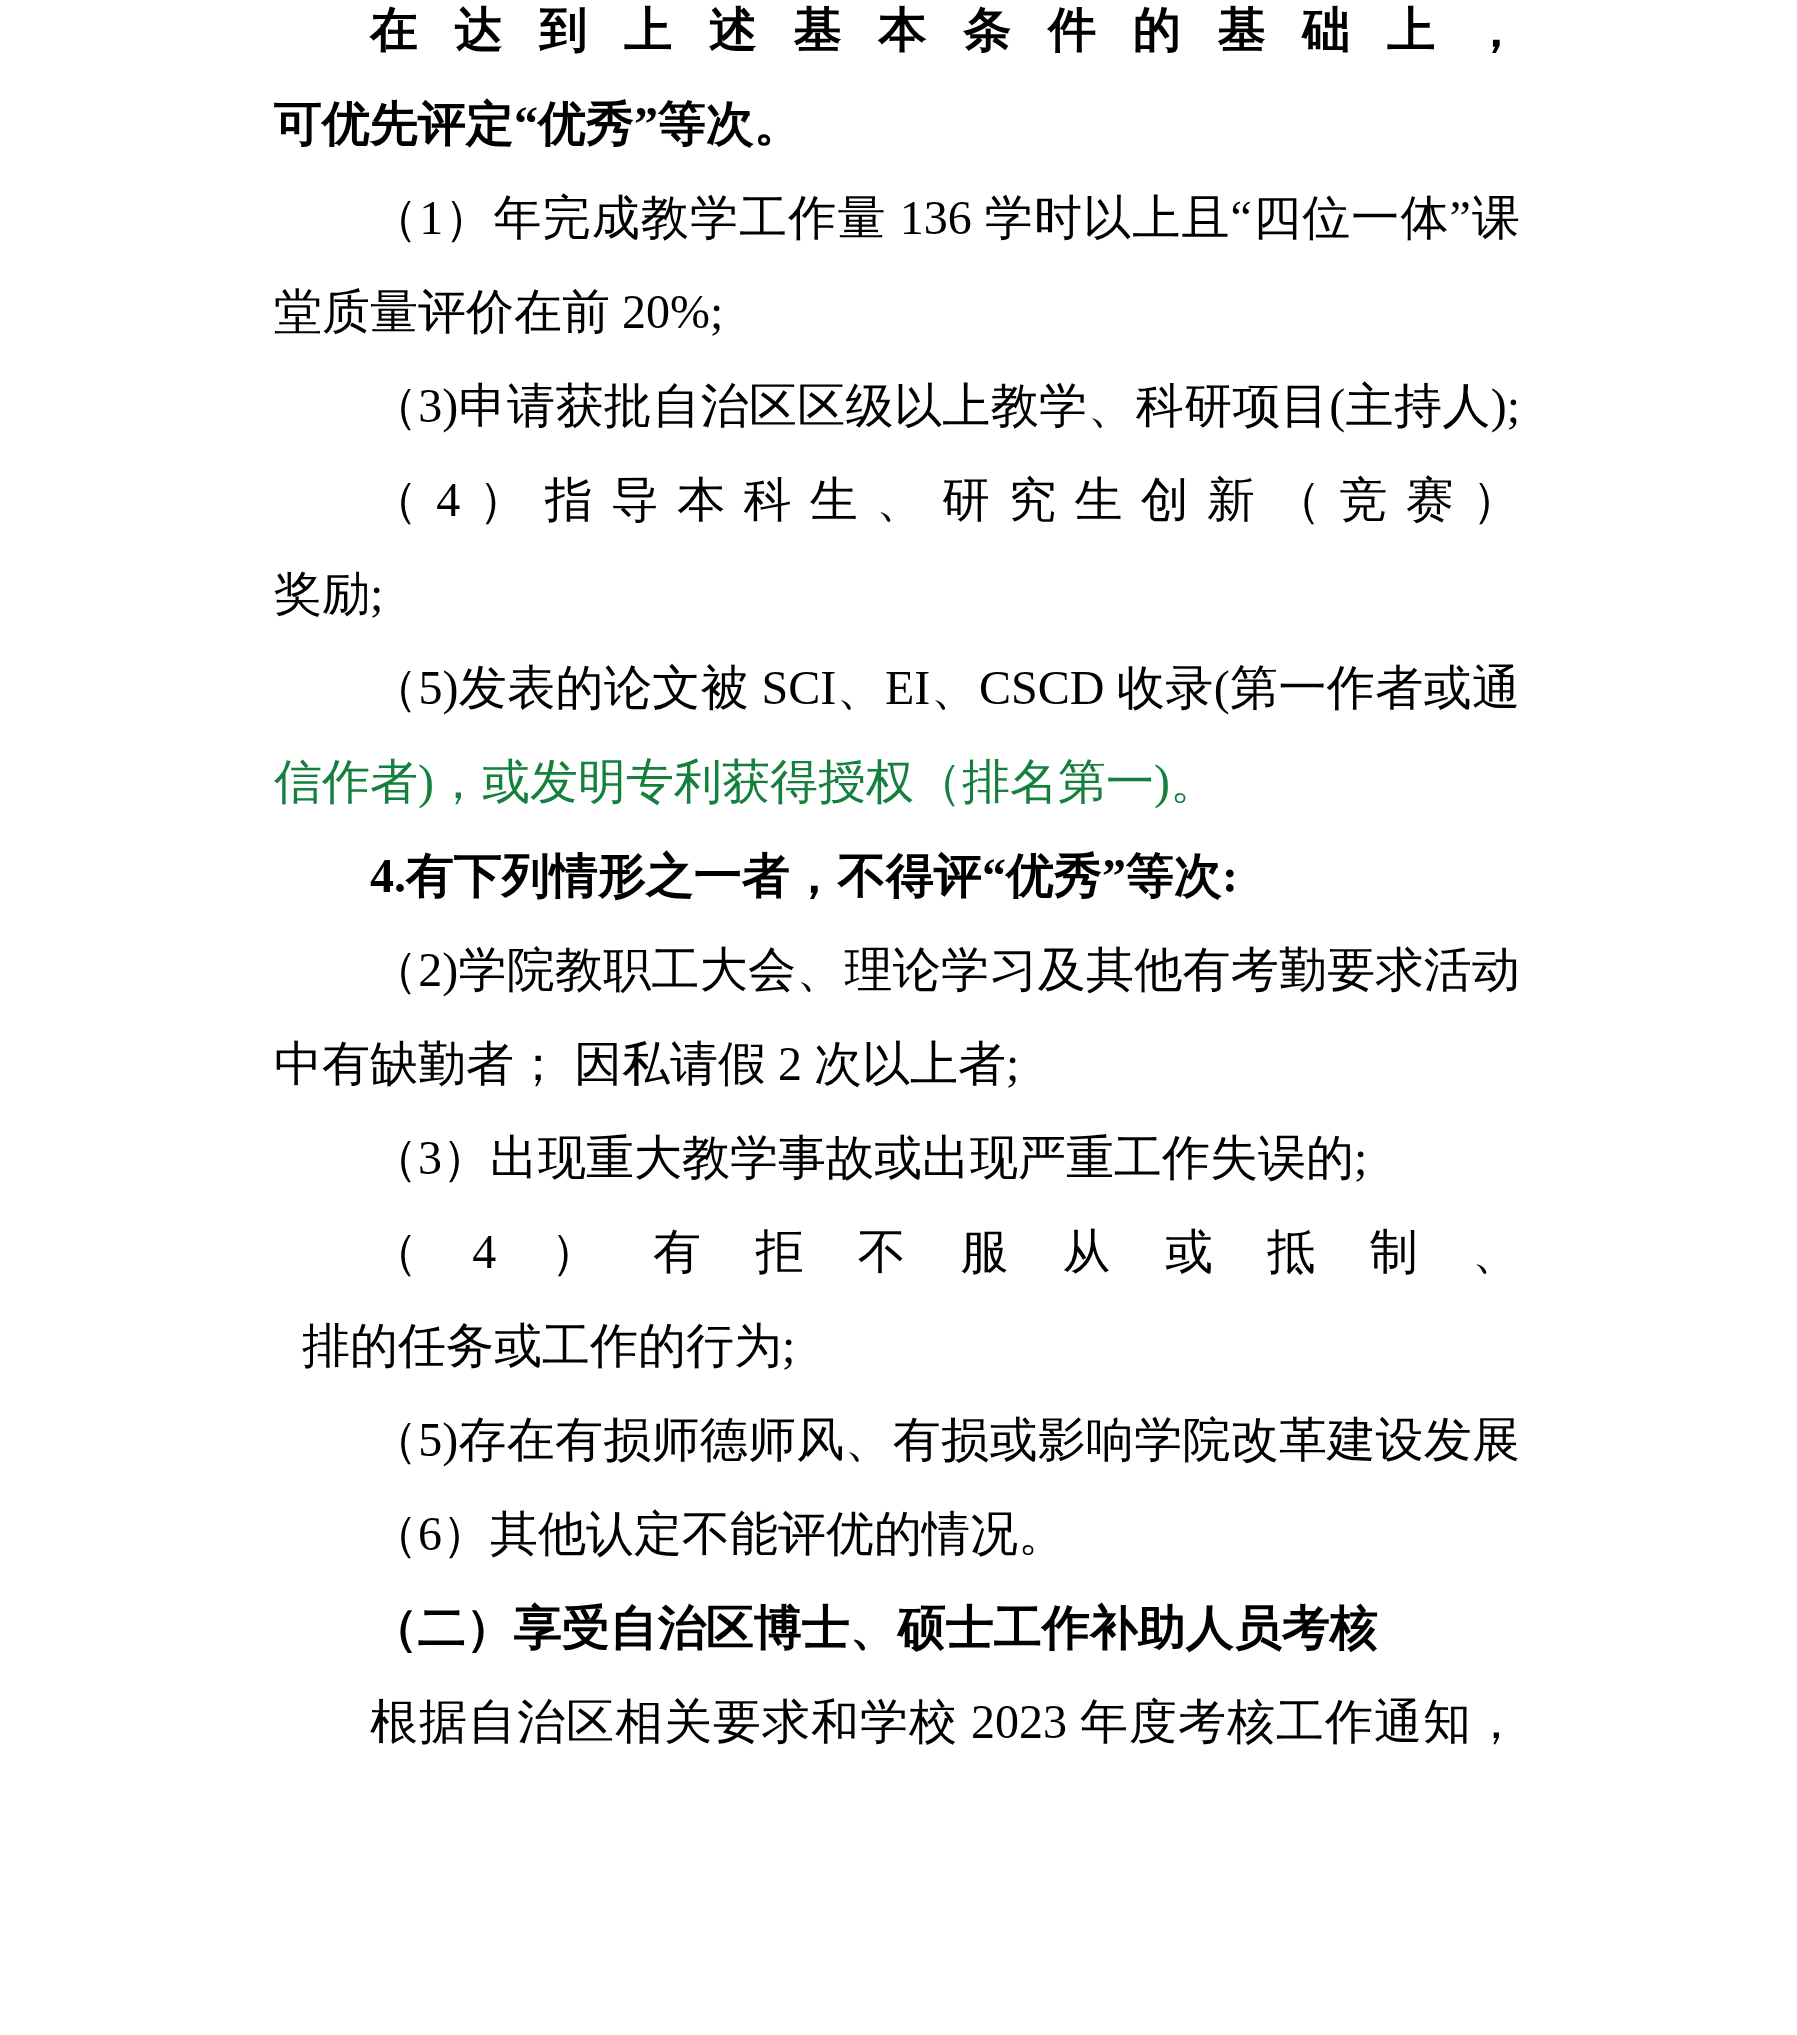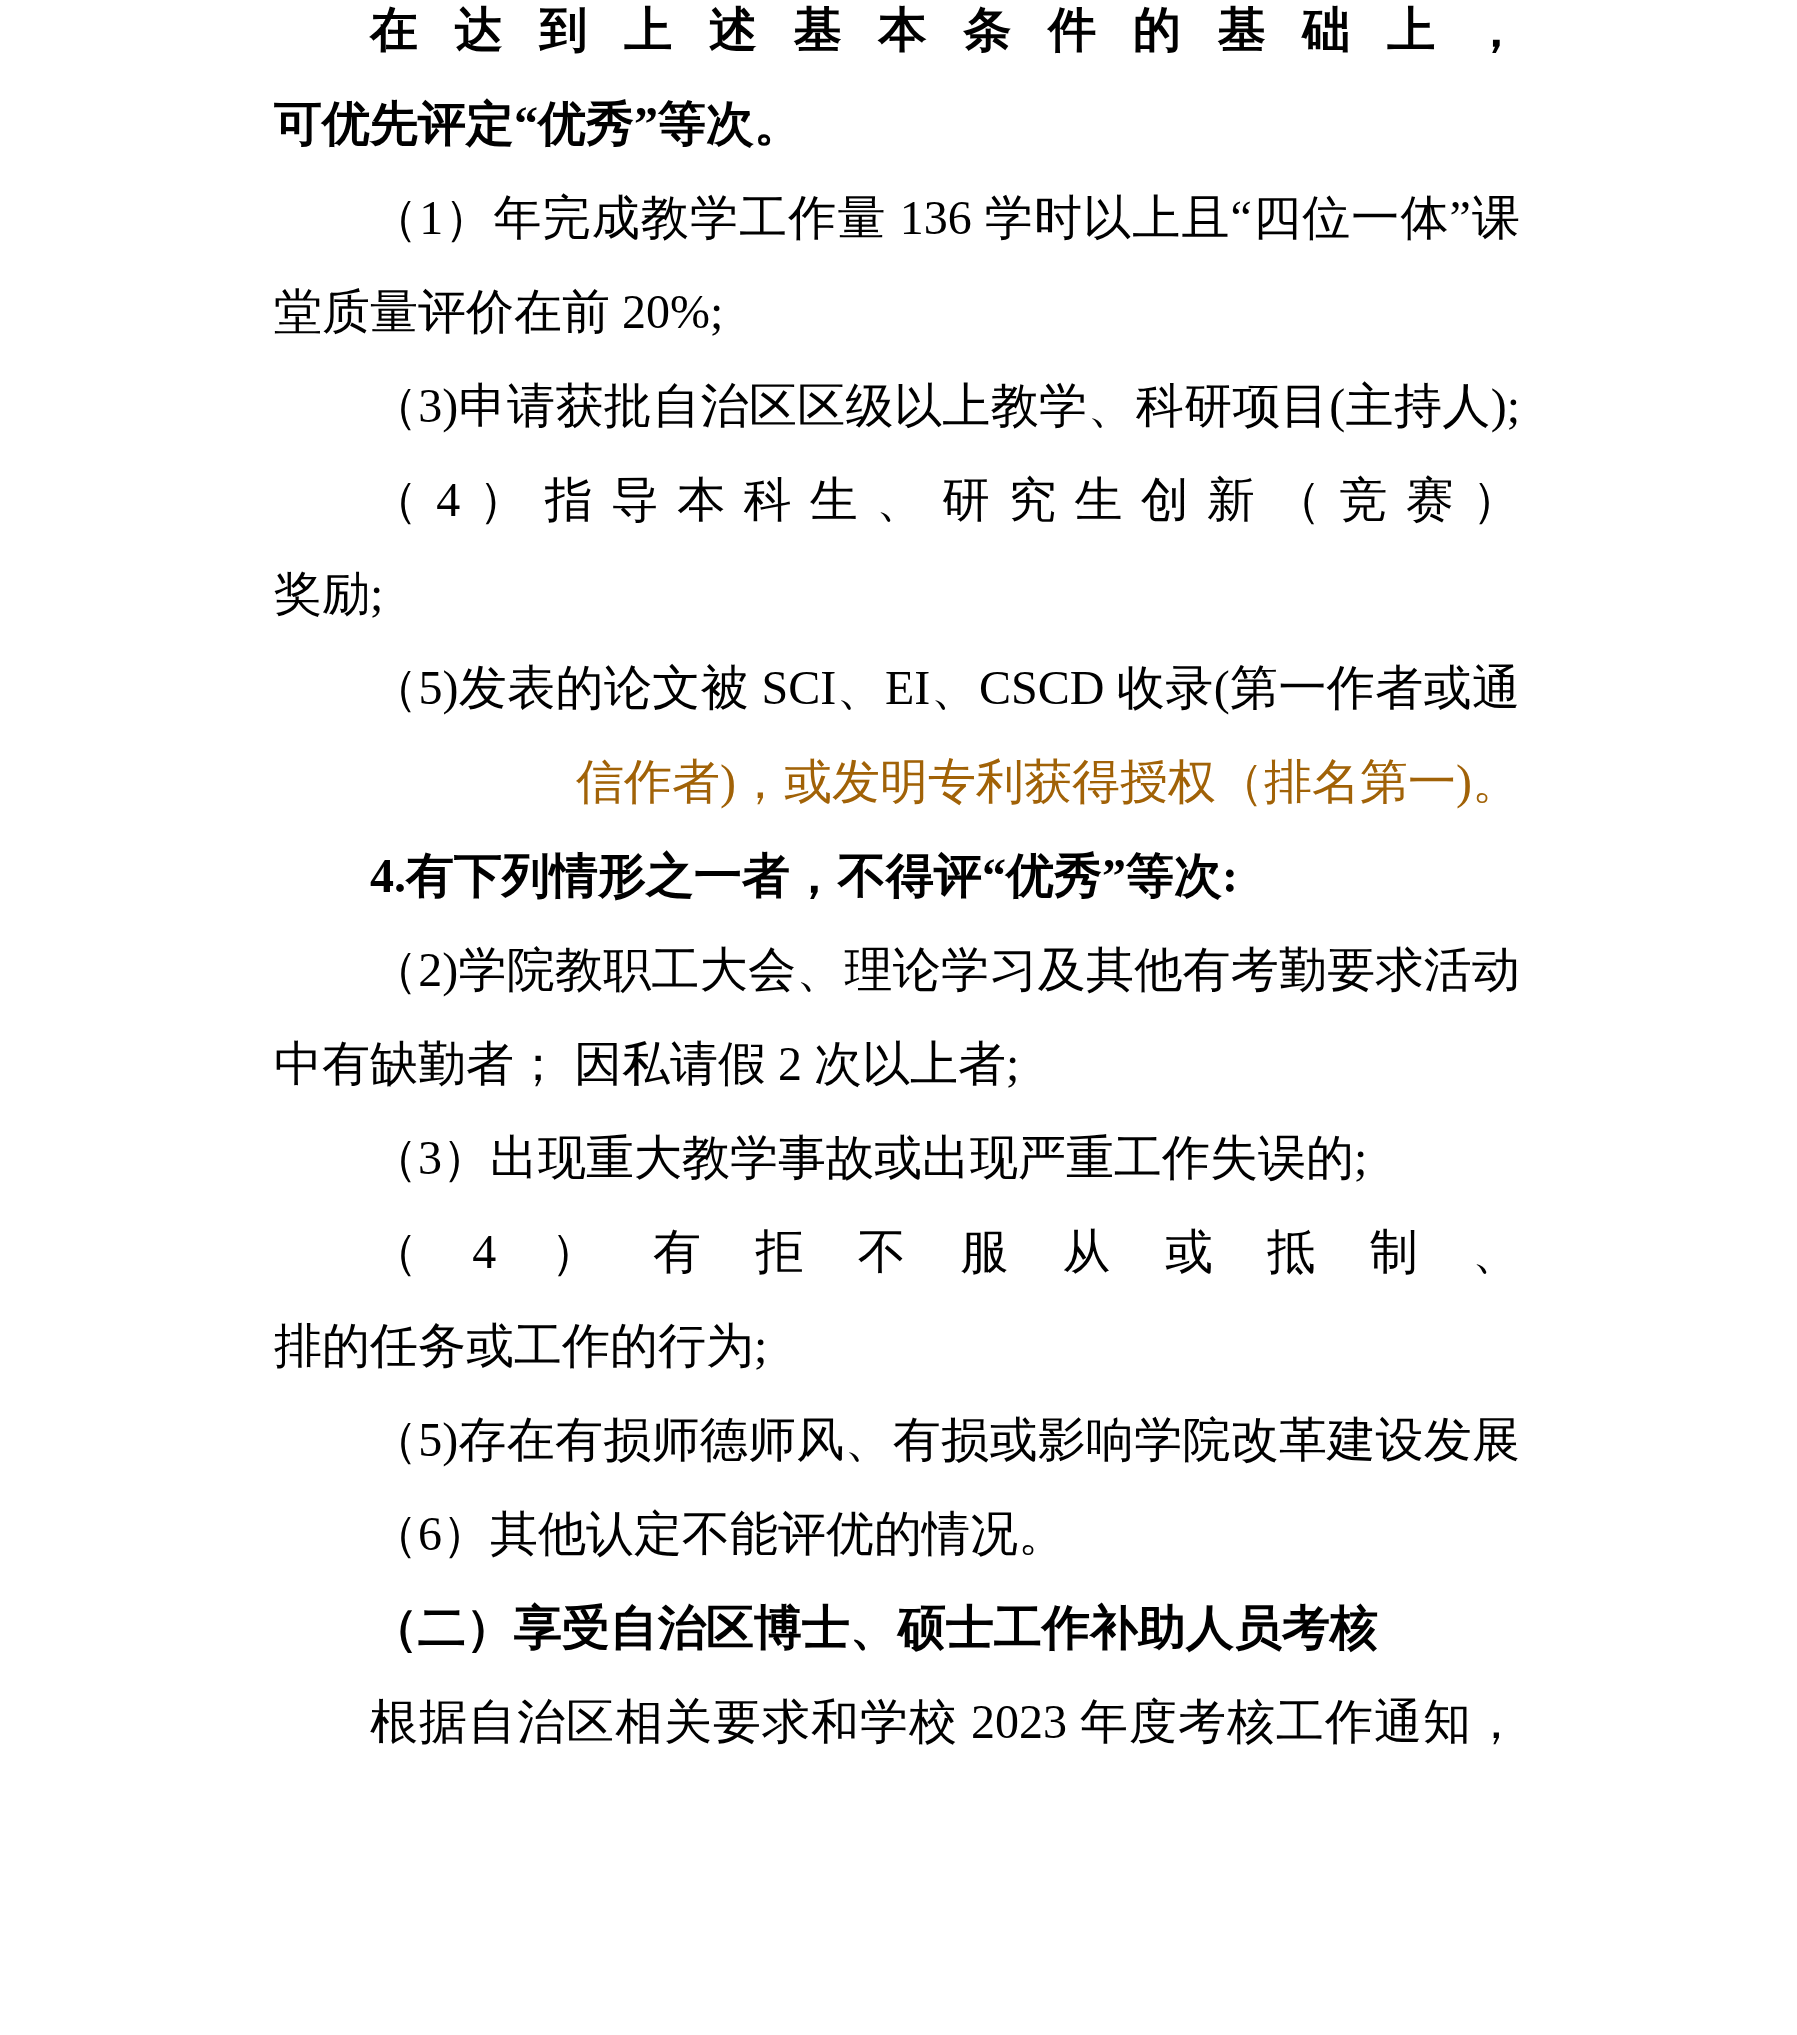--- a/index.html
+++ b/index.html
@@ -52,26 +52,26 @@
 <div class="page">
   <div class="textblock" id="textblock">
       <div class="line bold indent justify" style="color: rgb(0, 0, 0);">在达到上述基本条件的基础上，完成以下条件之一者，</div>
       <div class="line bold" style="color: rgb(0, 0, 0);">可优先评定“优秀”等次。</div>
       <div class="line indent justify" style="color: rgb(0, 0, 0);">（1）年完成教学工作量 136 学时以上且“四位一体”课</div>
       <div class="line" style="color: rgb(0, 0, 0);">堂质量评价在前 20%;</div>
       <div class="line indent justify" style="color: rgb(0, 0, 0);">（3)申请获批自治区区级以上教学、科研项目(主持人);</div>
       <div class="line indent justify" style="color: rgb(0, 0, 0);">（4）指导本科生、研究生创新（竞赛）项目并获国家级</div>
       <div class="line" style="color: rgb(0, 0, 0);">奖励;</div>
       <div class="line indent justify" style="color: rgb(0, 0, 0);">（5)发表的论文被 SCI、EI、CSCD 收录(第一作者或通</div>
-      <div class="line" style="color: #a16207; text-align: right;">信作者)，或发明专利获得授权（排名第一)。</div>
+      <div class="line" style="color: #15803d;">信作者)，或发明专利获得授权（排名第一)。</div>
       <div class="line bold indent" style="color: rgb(0, 0, 0);">4.有下列情形之一者，不得评“优秀”等次:</div>
       <div class="line indent justify" style="color: rgb(0, 0, 0);">（2)学院教职工大会、理论学习及其他有考勤要求活动</div>
       <div class="line" style="color: rgb(0, 0, 0);">中有缺勤者； 因私请假 2 次以上者;</div>
       <div class="line indent" style="color: rgb(0, 0, 0);">（3）出现重大教学事故或出现严重工作失误的;</div>
       <div class="line indent justify" style="color: rgb(0, 0, 0);">（4）有拒不服从或抵制、敷衍组织或学院及系负责人安</div>
-      <div class="line" style="color: rgb(0, 0, 0);">排的任务或工作的行为;</div>
+      <div class="line" style="color: rgb(0, 0, 0); margin-left: 28px;">排的任务或工作的行为;</div>
       <div class="line indent justify" style="color: rgb(0, 0, 0);">（5)存在有损师德师风、有损或影响学院改革建设发展</div>
       <div class="line indent" style="color: rgb(0, 0, 0);">（6）其他认定不能评优的情况。</div>
       <div class="line bold indent" style="color: rgb(0, 0, 0);">（二）享受自治区博士、硕士工作补助人员考核</div>
       <div class="line indent justify" style="color: rgb(0, 0, 0);">根据自治区相关要求和学校 2023 年度考核工作通知，</div>
     </div>
 </div>
 
 
 </body></html>

